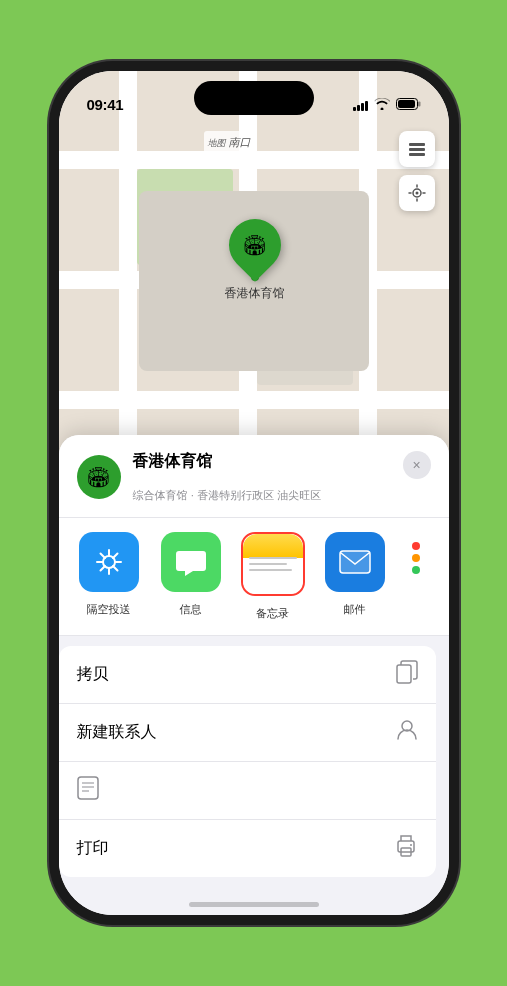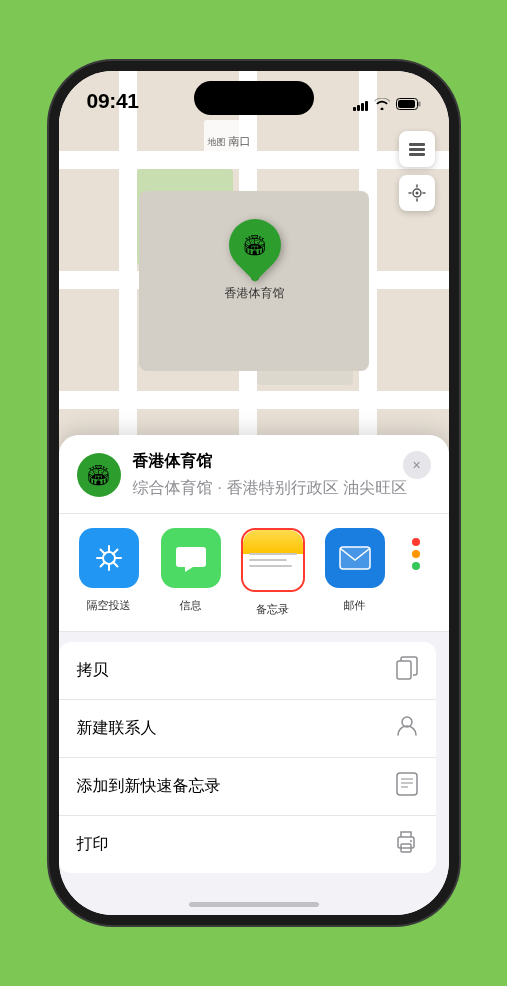--- a/index.html
+++ b/index.html
@@ -34,21 +34,21 @@
       z-index: 100;
       display: flex;
       align-items: flex-end;
       padding-bottom: 8px;
       padding-left: 28px;
       padding-right: 28px;
       justify-content: space-between;
     }
 
     .status-time {
-      font-size: 21px;
+      font-size: 15px;
       font-weight: 600;
       color: #000;
       letter-spacing: -0.3px;
       text-align: center;
     }
 
     .status-icons {
       display: flex;
       align-items: center;
       gap: 6px;
@@ -110,27 +110,28 @@
       top: 120px;
       left: 80px;
       width: 230px;
       height: 180px;
       background: #d4cfc6;
       border-radius: 8px;
     }
 
     .map-label {
       position: absolute;
-      top: 49px;
+      top: 60px;
       left: 145px;
       font-size: 11px;
       color: #555;
       background: rgba(255,255,255,0.8);
-      padding: 14px 4px;
+      padding: 4px 4px;
       border-radius: 3px;
+      font-style: italic;
     }
 
     
     .map-btn-group {
       position: absolute;
       top: 60px;
       right: 14px;
       display: flex;
       flex-direction: column;
       gap: 0;
@@ -232,23 +233,23 @@
       flex: 1;
     }
 
     .location-name {
       font-size: 16px;
       font-weight: 600;
       color: #000;
     }
 
     .location-sub {
-      font-size: 16px;
+      font-size: 11px;
       color: #8e8e93;
-      margin-top: 6px;
+      margin-top: 16px;
     }
 
     .close-btn {
       width: 28px;
       height: 28px;
       background: #e5e5ea;
       border-radius: 50%;
       display: flex;
       align-items: center;
       justify-content: center;
@@ -555,21 +556,20 @@
         <span class="action-icon">
           <svg width="22" height="24" viewBox="0 0 22 24">
             <circle cx="11" cy="8" r="5" fill="none" stroke="#8e8e93" stroke-width="1.5"></circle>
             <path d="M2 21 a9 9 0 0 1 18 0" stroke="#8e8e93" stroke-width="1.5" fill="none" stroke-linecap="round"></path>
           </svg>
         </span>
       </div>
 
 
       <div class="action-item">
-        <span class="action-label">添加到新快速备忘录</span>
         <span class="action-icon">
           <svg width="22" height="24" viewBox="0 0 22 24">
             <rect x="1" y="1" width="20" height="22" rx="3" fill="none" stroke="#8e8e93" stroke-width="1.5"></rect>
             <line x1="5" y1="7" x2="17" y2="7" stroke="#8e8e93" stroke-width="1.2"></line>
             <line x1="5" y1="11" x2="17" y2="11" stroke="#8e8e93" stroke-width="1.2"></line>
             <line x1="5" y1="15" x2="12" y2="15" stroke="#8e8e93" stroke-width="1.2"></line>
           </svg>
         </span>
       </div>
 

